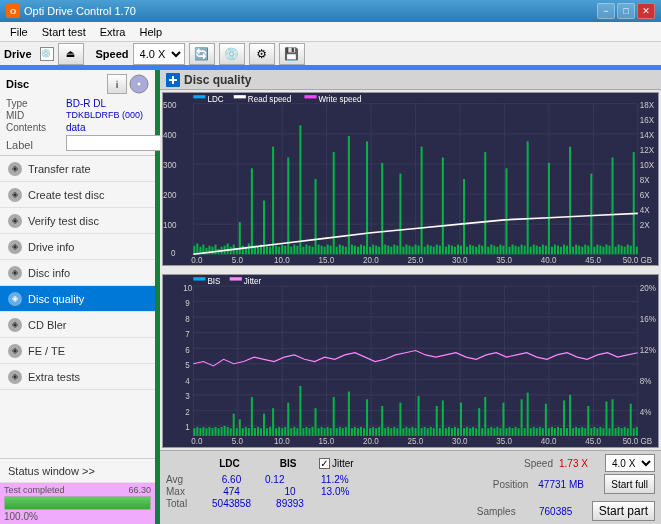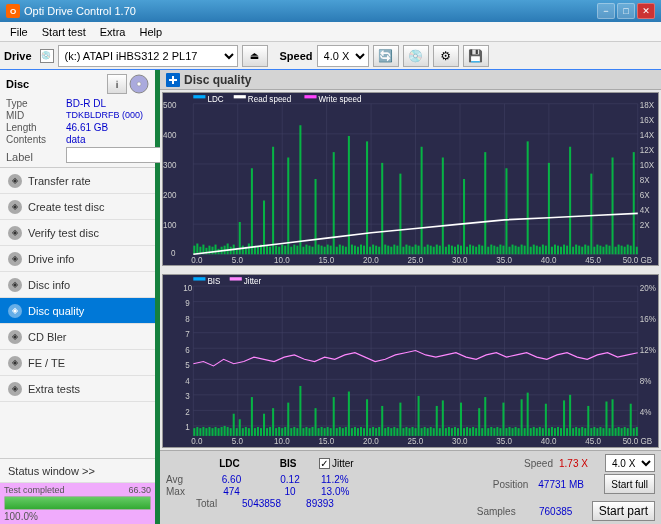--- a/index.html
+++ b/index.html
@@ -11,21 +11,21 @@
     .titlebar-icon { width: 14px; height: 14px; background: #ff6600; border-radius: 2px; display: flex; align-items: center; justify-content: center; font-size: 8px; color: white; font-weight: bold; }
     .titlebar-controls { display: flex; gap: 2px; }
     .titlebar-btn { width: 18px; height: 16px; background: rgba(255,255,255,0.2); border: 1px solid rgba(255,255,255,0.3); color: white; font-size: 9px; display: flex; align-items: center; justify-content: center; cursor: pointer; border-radius: 2px; }
     .titlebar-btn.close { background: #cc3333; }
 
     
     .menubar { background: #f5f5f5; border-bottom: 1px solid #ccc; height: 20px; display: flex; align-items: center; padding: 0 4px; gap: 2px; }
     .menu-item { padding: 1px 6px; font-size: 11px; cursor: pointer; border-radius: 2px; height: 18px; display: flex; align-items: center; }
 
     
-    .drivebar { background: #f0f0f0; border-bottom: 1px solid #3b82f6; height: 28px; display: flex; align-items: center; padding: 0 4px; gap: 4px; }
+    .drivebar { background: #f0f0f0; border-bottom: 5px solid #3b82f6; height: 28px; display: flex; align-items: center; padding: 0 4px; gap: 4px; }
     .drive-label { font-size: 11px; font-weight: bold; margin-right: 4px; }
     .drive-select { height: 22px; font-size: 11px; border: 1px solid #aaa; background: white; min-width: 180px; padding: 0 2px; }
     .eject-btn { width: 26px; height: 22px; border: 1px solid #aaa; background: linear-gradient(to bottom, #fff, #ddd); display: flex; align-items: center; justify-content: center; cursor: pointer; font-size: 10px; }
     .speed-label { margin-left: 8px; font-size: 11px; font-weight: bold; }
     .speed-select { height: 22px; font-size: 11px; border: 1px solid #aaa; background: white; padding: 0 2px; }
     .toolbar-btn { width: 26px; height: 22px; border: 1px solid #aaa; background: linear-gradient(to bottom, #fff, #ddd); display: flex; align-items: center; justify-content: center; cursor: pointer; font-size: 12px; }
 
     
     .main { display: flex; height: calc(524px - 22px - 20px - 28px); }
 
@@ -106,23 +106,20 @@
 <div class="menubar">
   <div class="menu-item">File</div>
   <div class="menu-item">Start test</div>
   <div class="menu-item">Extra</div>
   <div class="menu-item">Help</div>
 </div>
 
 <div class="drivebar">
   <span class="drive-label">Drive</span>
   <div style="width:14px;height:14px;border:1px solid #888;background:white;display:flex;align-items:center;justify-content:center;font-size:8px;">💿</div>
-  <select class="drive-select">
-    <option>(k:)  ATAPI iHBS312  2 PL17</option>
-  </select>
   <div class="eject-btn">⏏</div>
   <span class="speed-label">Speed</span>
   <select class="speed-select">
     <option>4.0 X</option>
   </select>
   <div class="toolbar-btn">🔄</div>
   <div class="toolbar-btn">💿</div>
   <div class="toolbar-btn">⚙</div>
   <div class="toolbar-btn">💾</div>
 </div>
@@ -144,24 +141,20 @@
           </div>
         </div>
       </div>
       <div class="disc-row">
         <span class="disc-row-label">Type</span>
         <span class="disc-row-value">BD-R DL</span>
       </div>
       <div class="disc-row">
         <span class="disc-row-label">MID</span>
         <span class="disc-row-value" style="font-size:9px;">TDKBLDRFB (000)</span>
-      </div>
-      <div class="disc-row">
-        <span class="disc-row-label">Length</span>
-        <span class="disc-row-value">46.61 GB</span>
       </div>
       <div class="disc-row">
         <span class="disc-row-label">Contents</span>
         <span class="disc-row-value">data</span>
       </div>
       <div class="label-row">
         <span class="disc-row-label">Label</span>
         <input class="label-input" type="text" value="" style="">
         <div class="label-btn">🔍</div>
       </div>
@@ -691,31 +684,31 @@
         <select class="speed-select-bottom">
           <option>4.0 X</option>
         </select>
       </div>
 
       <div style="display:flex;gap:0;">
         <div style="display:flex;flex-direction:column;gap:1px;min-width:200px;">
           <div class="stats-row">
             <span class="stat-label" style="min-width:32px;">Avg</span>
             <span class="stat-value" style="min-width:55px;text-align:center;">6.60</span>
-            <span class="stat-value" style="min-width:50px;text-align:center;">0.12</span>
+            <span class="stat-value" style="min-width:50px;text-align:left;">0.12</span>
             <span class="stat-value" style="min-width:60px;">11.2%</span>
           </div>
           <div class="stats-row">
             <span class="stat-label" style="min-width:32px;">Max</span>
             <span class="stat-value" style="min-width:55px;text-align:center;">474</span>
             <span class="stat-value" style="min-width:50px;text-align:center;">10</span>
             <span class="stat-value" style="min-width:60px;">13.0%</span>
           </div>
           <div class="stats-row">
-            <span class="stat-label" style="min-width:32px;margin-left:30px;">Total</span>
+            <span class="stat-label" style="min-width:32px;">Total</span>
             <span class="stat-value" style="min-width:55px;text-align:center;">5043858</span>
             <span class="stat-value" style="min-width:50px;text-align:center;">89393</span>
           </div>
         </div>
         <div style="flex:1;"></div>
         <div style="display:flex;flex-direction:column;gap:7px;align-items:flex-end;">
           <div class="stats-row">
             <span class="stat-label" style="margin-right:4px;">Position</span>
             <span class="stat-value" style="min-width:60px;">47731 MB</span>
             <button class="start-full-btn">Start full</button>

